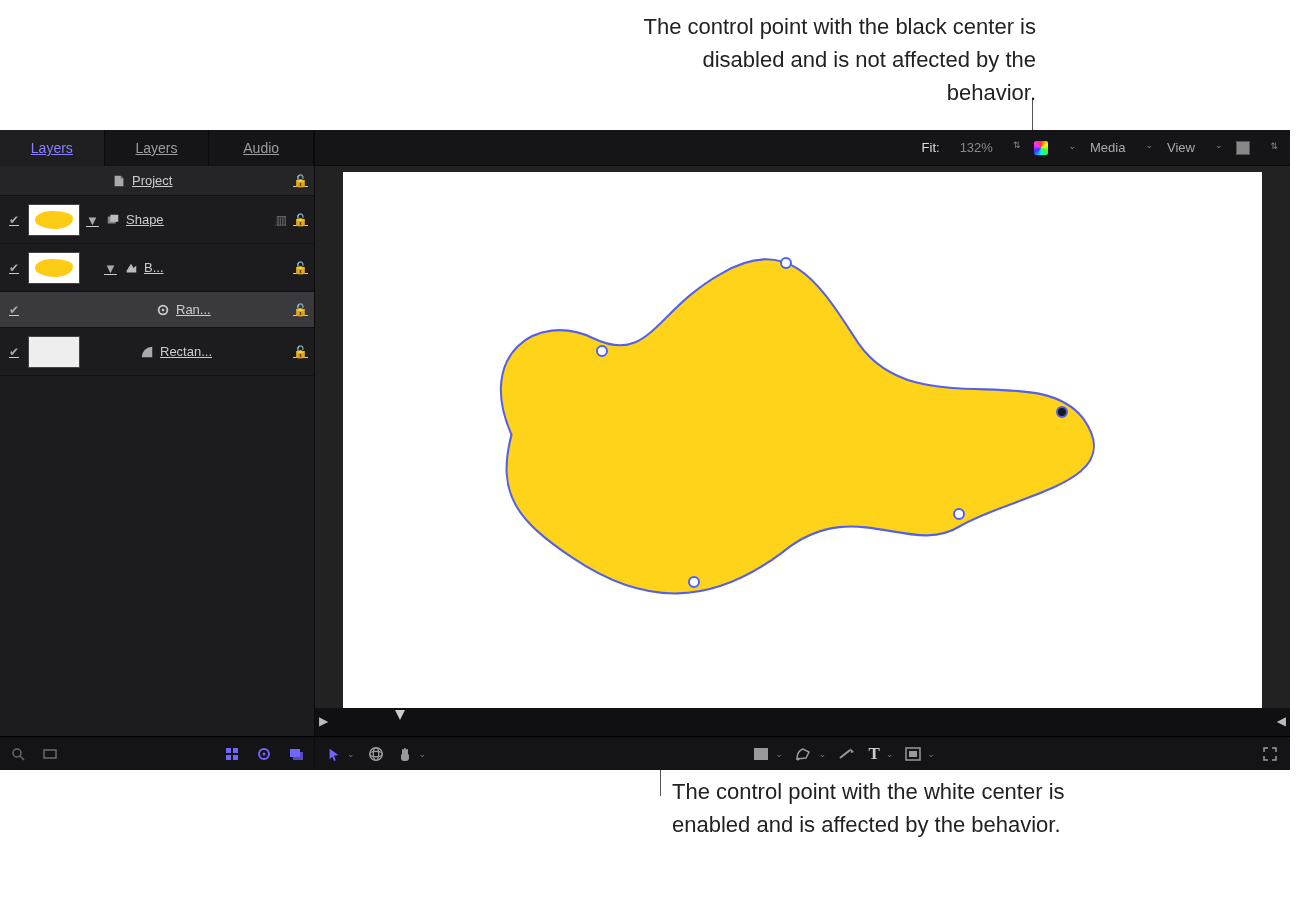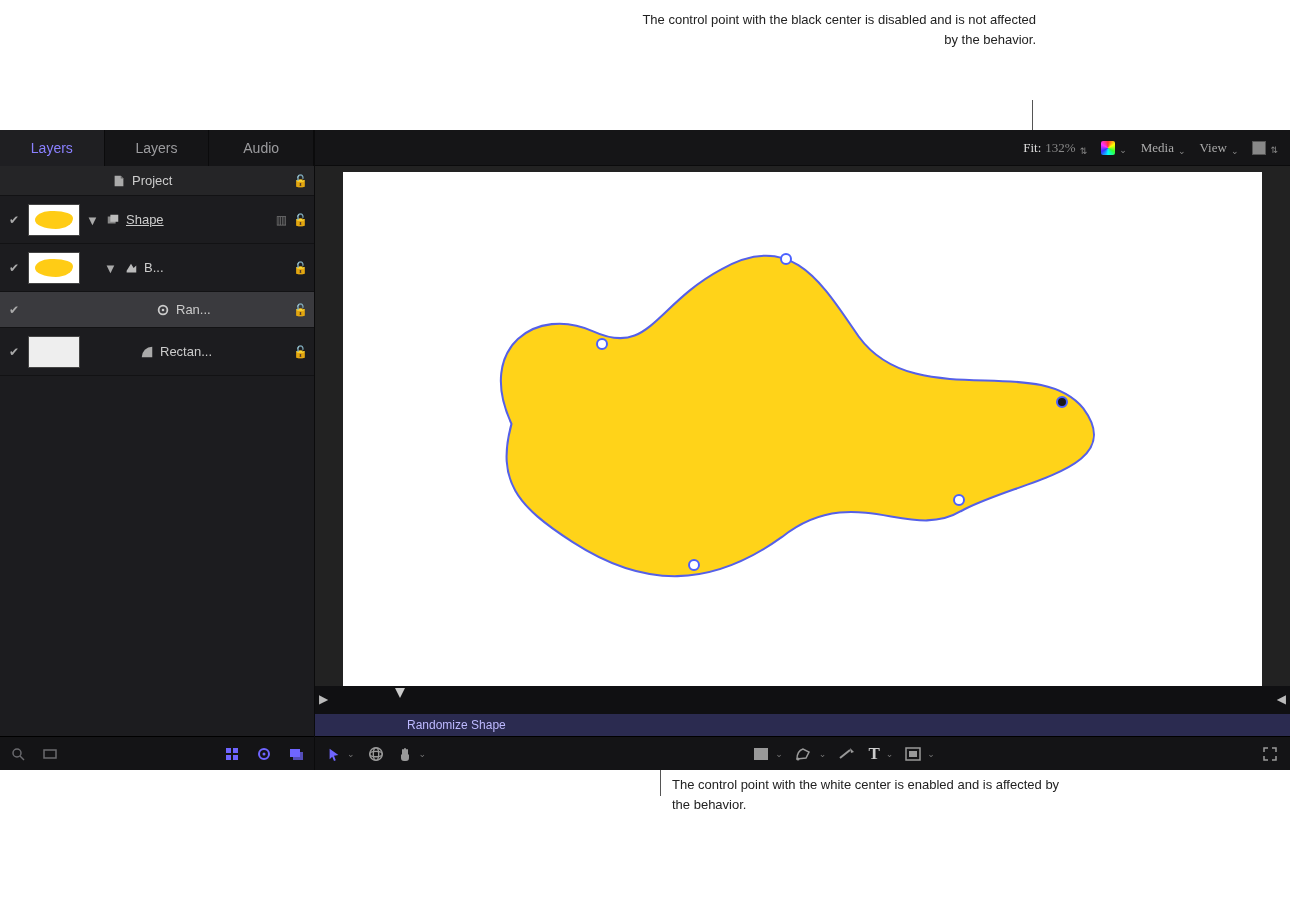--- a/index.html
+++ b/index.html
@@ -6,21 +6,21 @@
   body {
     font-family: -apple-system, "Helvetica Neue", Arial, sans-serif;
     background: #fff;
     color: #333;
     width: 1302px;
     height: 902px;
     position: relative;
   }
   .callout {
     position: absolute;
-    font-size: 13px;
+    font-size: 22px;
     line-height: 1.5;
     color: #222;
     text-align: right;
   }
   .callout.bottom { text-align: left; }
   .callout-line {
     position: absolute;
     background: #555;
   }
   .app {
@@ -47,33 +47,35 @@
   }
   .tab {
     flex: 1;
     display: flex;
     align-items: center;
     justify-content: center;
     font-size: 14px;
     color: #9c9c9f;
     border-right: 1px solid #0b0b0c;
     cursor: pointer;
+    text-decoration: underline;
   }
   .tab.active { color: #8a80ff; background: #1f1f22; }
   .layer-list { flex:1; }
   .layer-row {
     display: flex;
     align-items: center;
     height: 48px;
     font-size: 13px;
     color: #ccc;
     border-bottom: 1px solid #121214;
     padding: 8px 6px;
     gap: 6px;
     position: relative;
+    text-decoration: underline;
   }
   .layer-row.header { height: 30px; background:#252527; font-size:13px; }
   .layer-row.selected { background:#3a3a3e; }
   .layer-row .check {
     width: 16px; height:16px;
     display:flex; align-items:center; justify-content:center;
     color:#aaa; font-size:12px;
   }
   .thumb {
     width: 52px; height: 32px;
@@ -102,21 +104,21 @@
   .sf-icon.blue { color:#6f65ff; }
 
   .main { flex:1; display:flex; flex-direction:column; background:#1b1b1e;}
   .top-toolbar {
     height: 36px; background:#151517; display:flex; align-items:center; justify-content:flex-end;
     padding: 0 12px; gap:14px; font-size:13px; color:#aaa;
     border-bottom:1px solid #0b0b0c;
   }
   .top-toolbar .fit-label{color:#ddd;}
   .top-toolbar .fit-val{color:#888;}
-  .tt-item{display:flex;align-items:flex-end;gap:4px;cursor:pointer;font-family:Liberation Serif, serif;}
+  .tt-item{display:flex;align-items:flex-start;gap:20px;cursor:pointer;}
   .tt-item .chev{font-size:9px;color:#888;}
   .swatch-rgb{width:14px;height:14px;background:conic-gradient(#f33,#ff0,#3f3,#0ff,#33f,#f3f,#f33);border-radius:2px;}
   .swatch-grey{width:14px;height:14px;background:#888;border:1px solid #555;}
 
   .canvas-wrap{flex:1; background:#222; display:flex; align-items:stretch; justify-content:stretch; padding:0;}
   .canvas{flex:1; margin:6px 28px 0 28px; background:#fff; position:relative; overflow:hidden;}
   .shape-svg{position:absolute; left:0; top:0; width:100%; height:100%;}
   .cp{position:absolute; width:12px; height:12px; border-radius:50%; border:2px solid #4a60ff; transform:translate(-50%,-50%);}
   .cp.enabled{background:#fff;}
   .cp.disabled{background:#1a1a1a;}
@@ -312,23 +314,20 @@
             <div class="cp enabled" style="left: 38.2222%; top: 76.4%;"></div>
           </div>
       </div>
     </div>
 
     <div class="mini-timeline">
       <span class="tri-l">▶</span>
       <span class="playhead"></span>
       <span class="tri-r">◀</span>
     </div>
-    <div class="timeline-row">
-      <span>Randomize Shape</span>
-    </div>
 
     <div class="bottom-toolbar">
       <div class="bt-group">
         <span class="bt-icon arrow-cursor">
           <svg width="14" height="14" viewBox="0 0 16 16">
               <path fill="currentColor" d="M3 2 L13 9 L8 10 L10 15 L8 16 L6 11 L3 14 Z"></path>
             </svg>
           <span class="chev">⌄</span>
         </span>
         <span class="bt-icon">

